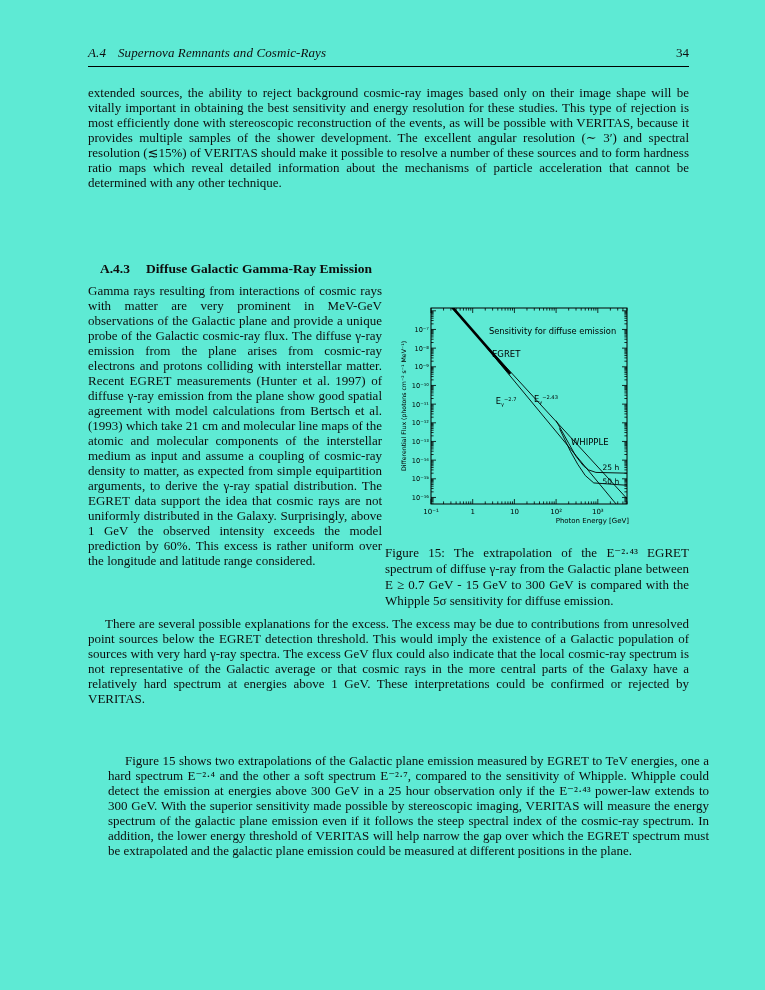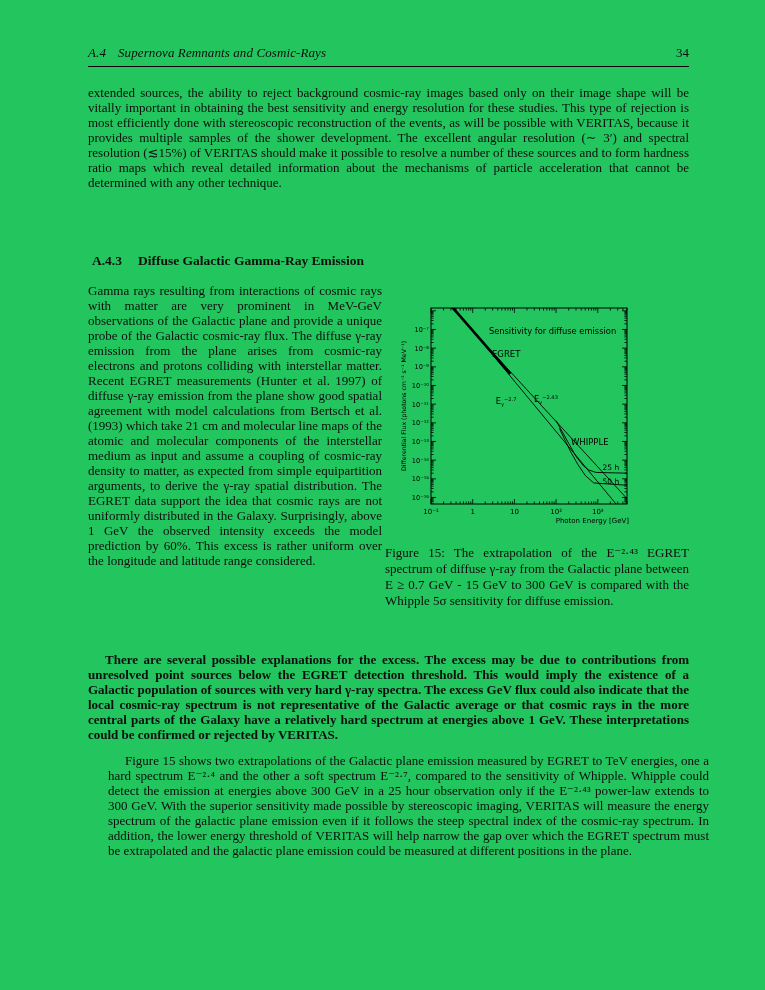--- a/index.html
+++ b/index.html
@@ -1,19 +1,19 @@
 <!DOCTYPE html>
 <html><head>
 <meta charset="utf-8">
 <style>
   html,body{margin:0;padding:0;background:#e8e8e8;}
   .page{
     position:relative;
     width:765px;height:990px;
-    background:#22c55e;
+    background:#5eead4;
     font-family:"Liberation Serif","DejaVu Serif",serif;
     color:#0e0e0e;
     overflow:hidden;
   }
   .abs{position:absolute;}
   .running-header{
     left:88px;top:45px;width:601px;
     display:flex;justify-content:space-between;align-items:baseline;
     font-size:13px;
   }
@@ -21,27 +21,27 @@
   .running-header .rh-sec{font-style:italic;margin-right:12px;}
   .running-header .rh-page{font-style:normal;}
   .header-rule{left:88px;top:66px;width:601px;height:0;border-top:1.4px solid #000;}
   .body-text{
     font-size:13px;line-height:15px;text-align:justify;
     margin:0;
   }
   .p-intro{left:88px;top:85px;width:601px;}
   .section-heading{
     left:88px;top:249px;width:601px;
-    font-size:13.5px;font-weight:bold;margin:4px;
+    font-size:13.5px;font-weight:bold;margin:12px;
   }
   .section-heading .sec-num{margin-right:16px;}
   .left-col{left:88px;top:283px;width:294px;}
   .figure-plot{left:399px;top:298px;}
   .figure-caption{left:385px;top:545px;width:304px;font-size:13px;line-height:16.1px;text-align:justify;margin:0;}
-  .p-excess{left:88px;top:652px;width:601px;text-indent:17px;font-weight:bold;}
+  .p-excess{left:88px;top:616px;width:601px;text-indent:17px;}
   .p-extrap{left:88px;top:753px;width:601px;text-indent:17px;margin-left:20px;}
   svg text{font-family:"DejaVu Sans","Liberation Sans",sans-serif;fill:#000;}
 </style>
 </head>
 <body>
 
 <div class="page">
 
   <div class="abs running-header">
     <span class="rh-title"><span class="rh-sec">A.4</span><span>Supernova Remnants and Cosmic-Rays</span></span>

